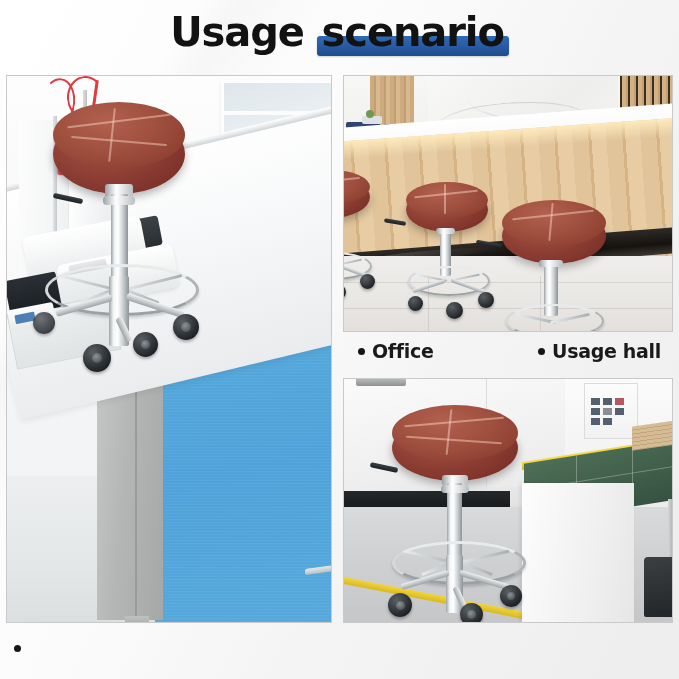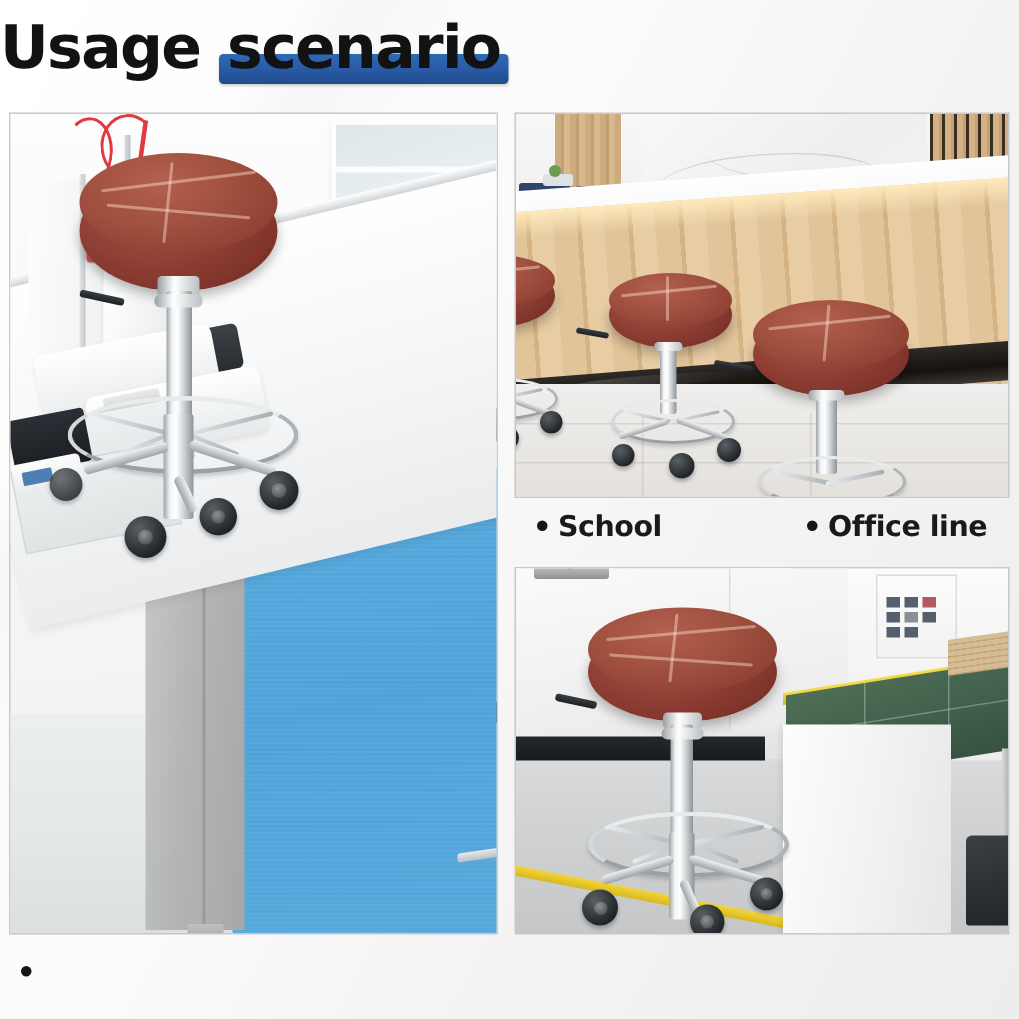--- a/index.html
+++ b/index.html
@@ -14,20 +14,21 @@
       linear-gradient(122deg, rgba(255,255,255,0) 0%, rgba(255,255,255,0) 18%, rgba(246,246,247,.95) 22%, rgba(255,255,255,0) 30%),
       linear-gradient(118deg, #ffffff 0%, #fbfbfc 40%, #f4f4f5 62%, #ededee 100%);
   }
 
   
   #title-bar{
     position:absolute;left:0;top:0;width:679px;height:72px;
   }
   #title-text{
     position:absolute;left:0;top:6px;width:679px;
+    text-align:center;
     font-family:"DejaVu Sans","Liberation Sans",sans-serif;
     font-size:40px;font-weight:bold;letter-spacing:-1.1px;
     color:#121212;white-space:nowrap;
     line-height:52px;
   }
   .t-word{position:relative;display:inline-block;}
   .t-hl{position:relative;display:inline-block;padding:0 5px;}
   .t-hl .hl-bar{
     position:absolute;left:0;right:0;bottom:2px;height:20px;
     background:linear-gradient(180deg,#2f6ab4 0%,#2a5ca8 45%,#1f4c8c 100%);
@@ -586,17 +587,17 @@
         <div class="caster" style="left:68px;top:204px;width:23px;height:23px;">
             <div class="caster-in" style="left:7px;top:7px;width:9px;height:9px;"></div>
           </div>
         <div class="caster" style="left:-4px;top:194px;width:24px;height:24px;">
             <div class="caster-in" style="left:8px;top:8px;width:9px;height:9px;"></div>
           </div>
       </div>
     </div>
   </div>
 
-  <div class="lbl" id="lbl-school"><span class="dot"></span><span>School</span></div>
-  <div class="lbl" id="lbl-officehall"><span class="dot"></span><span>Office line</span></div>
+  <div class="lbl" id="lbl-school"><span class="dot"></span><span>Office</span></div>
+  <div class="lbl" id="lbl-officehall"><span class="dot"></span><span>Usage hall</span></div>
   <div class="lbl" id="lbl-lab"><span class="dot"></span></div>
 
 </div>
 
 </body></html>

